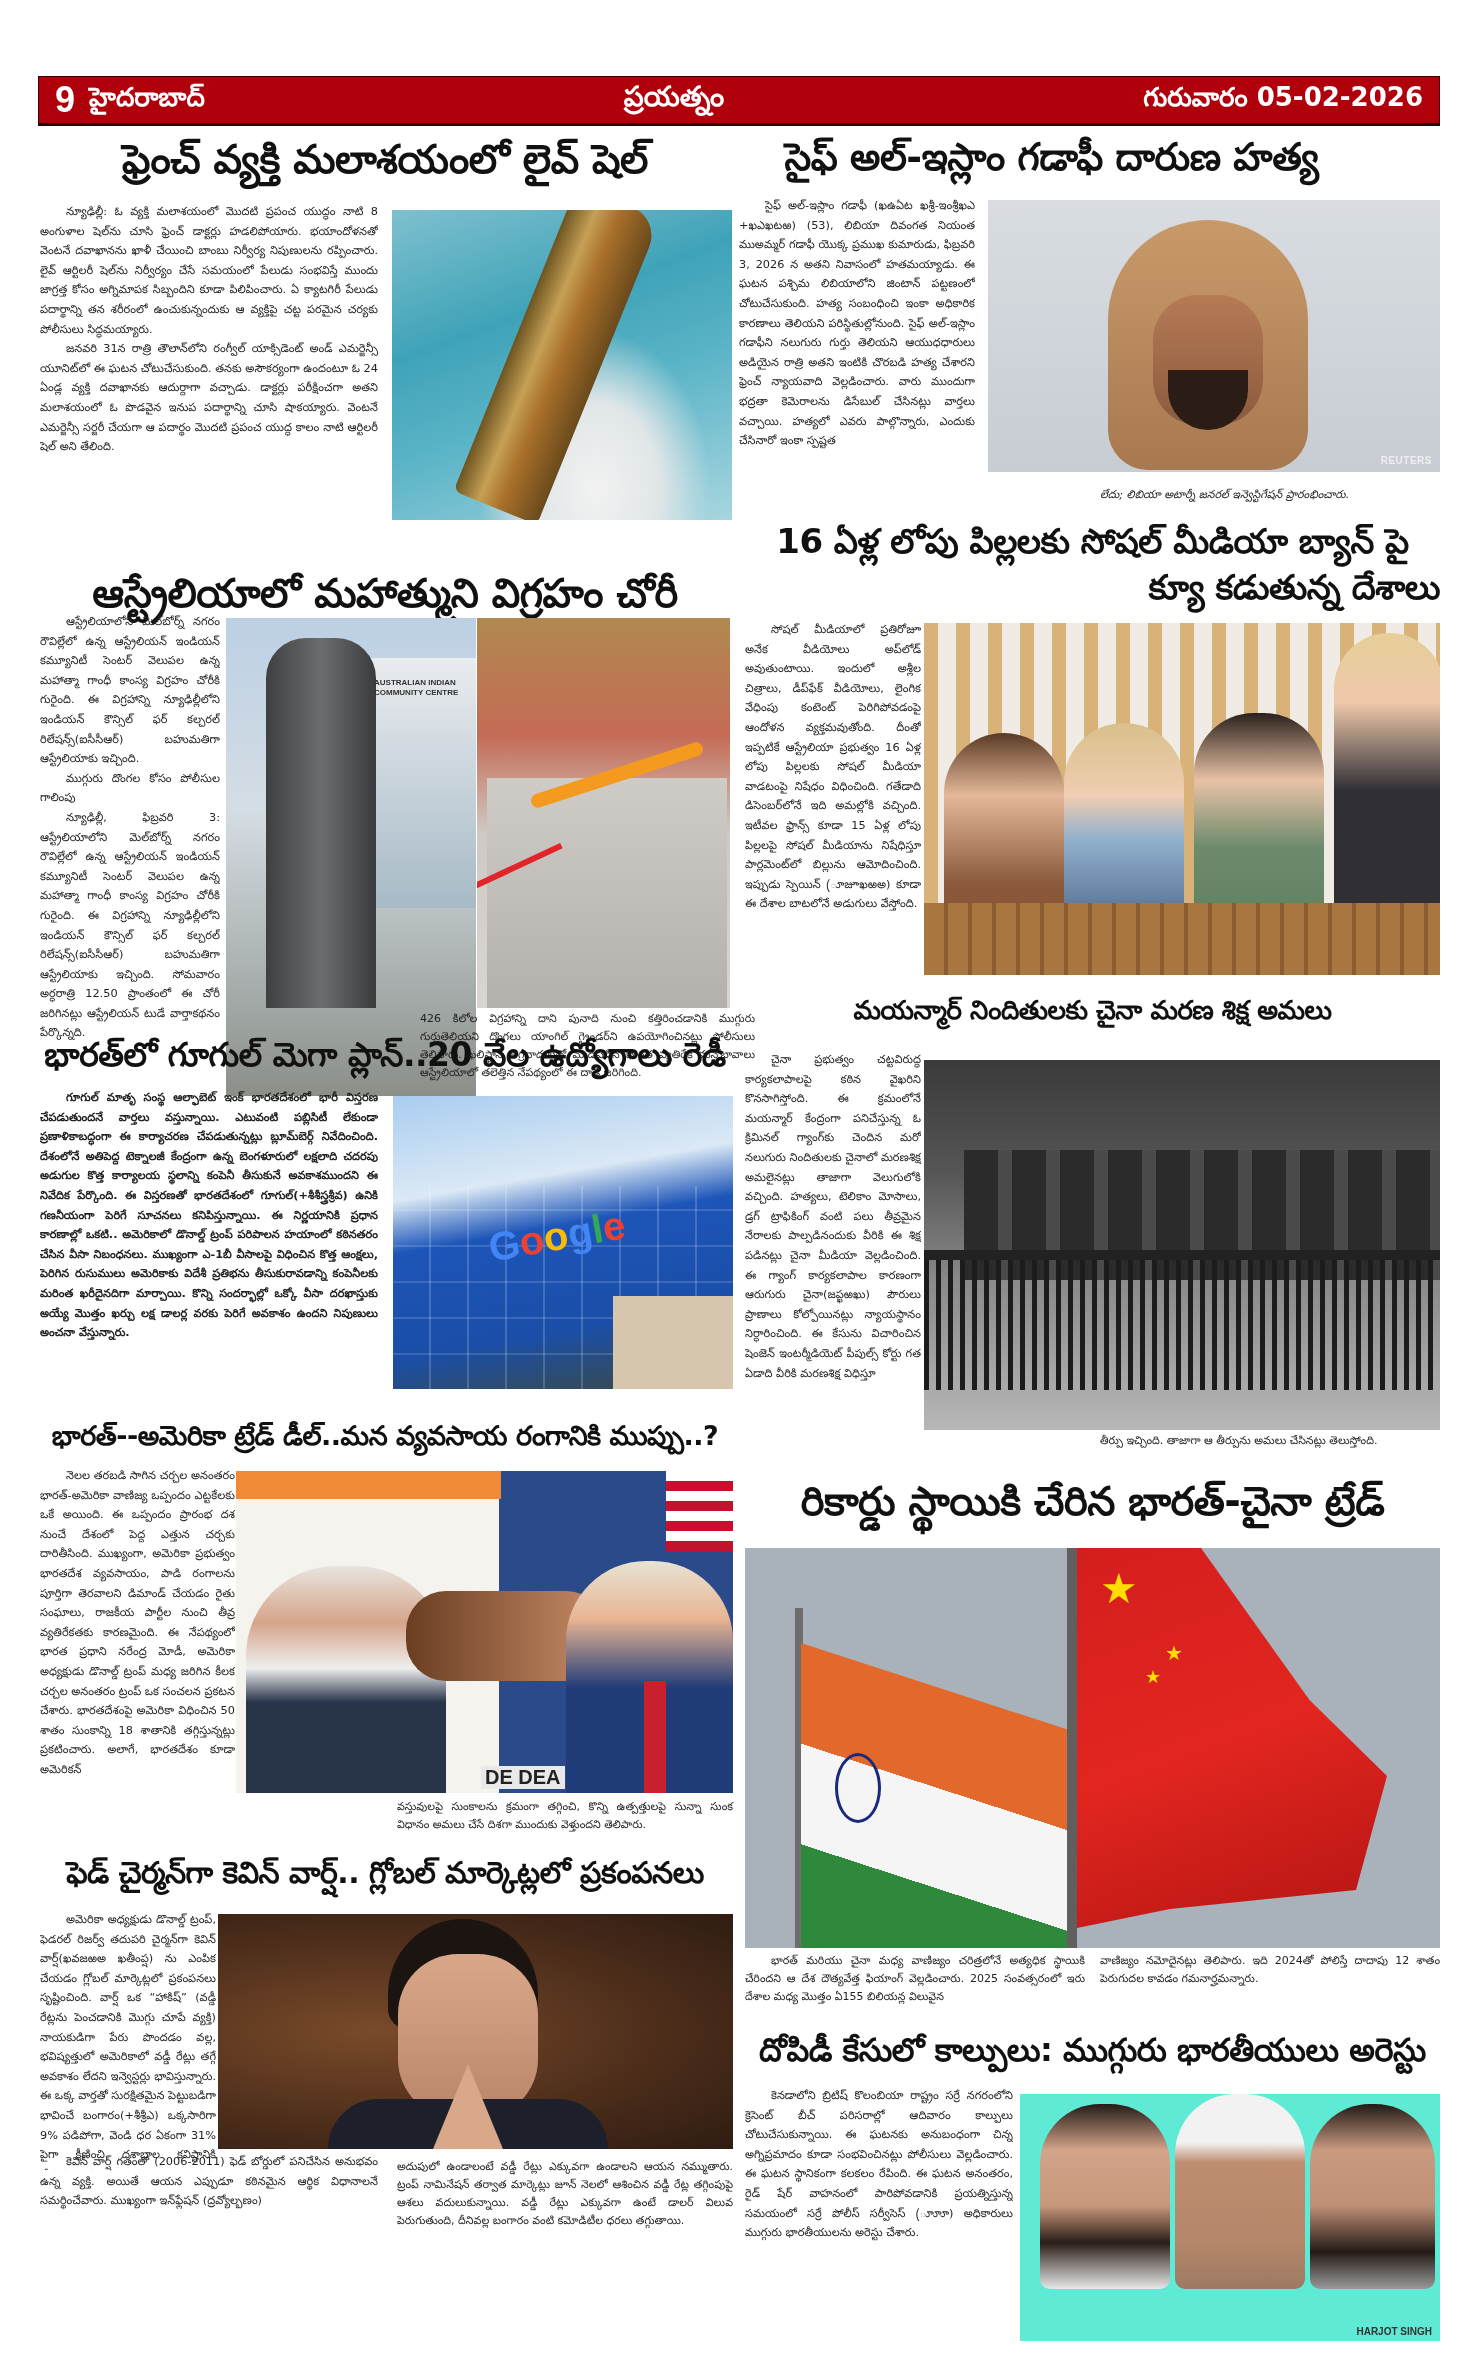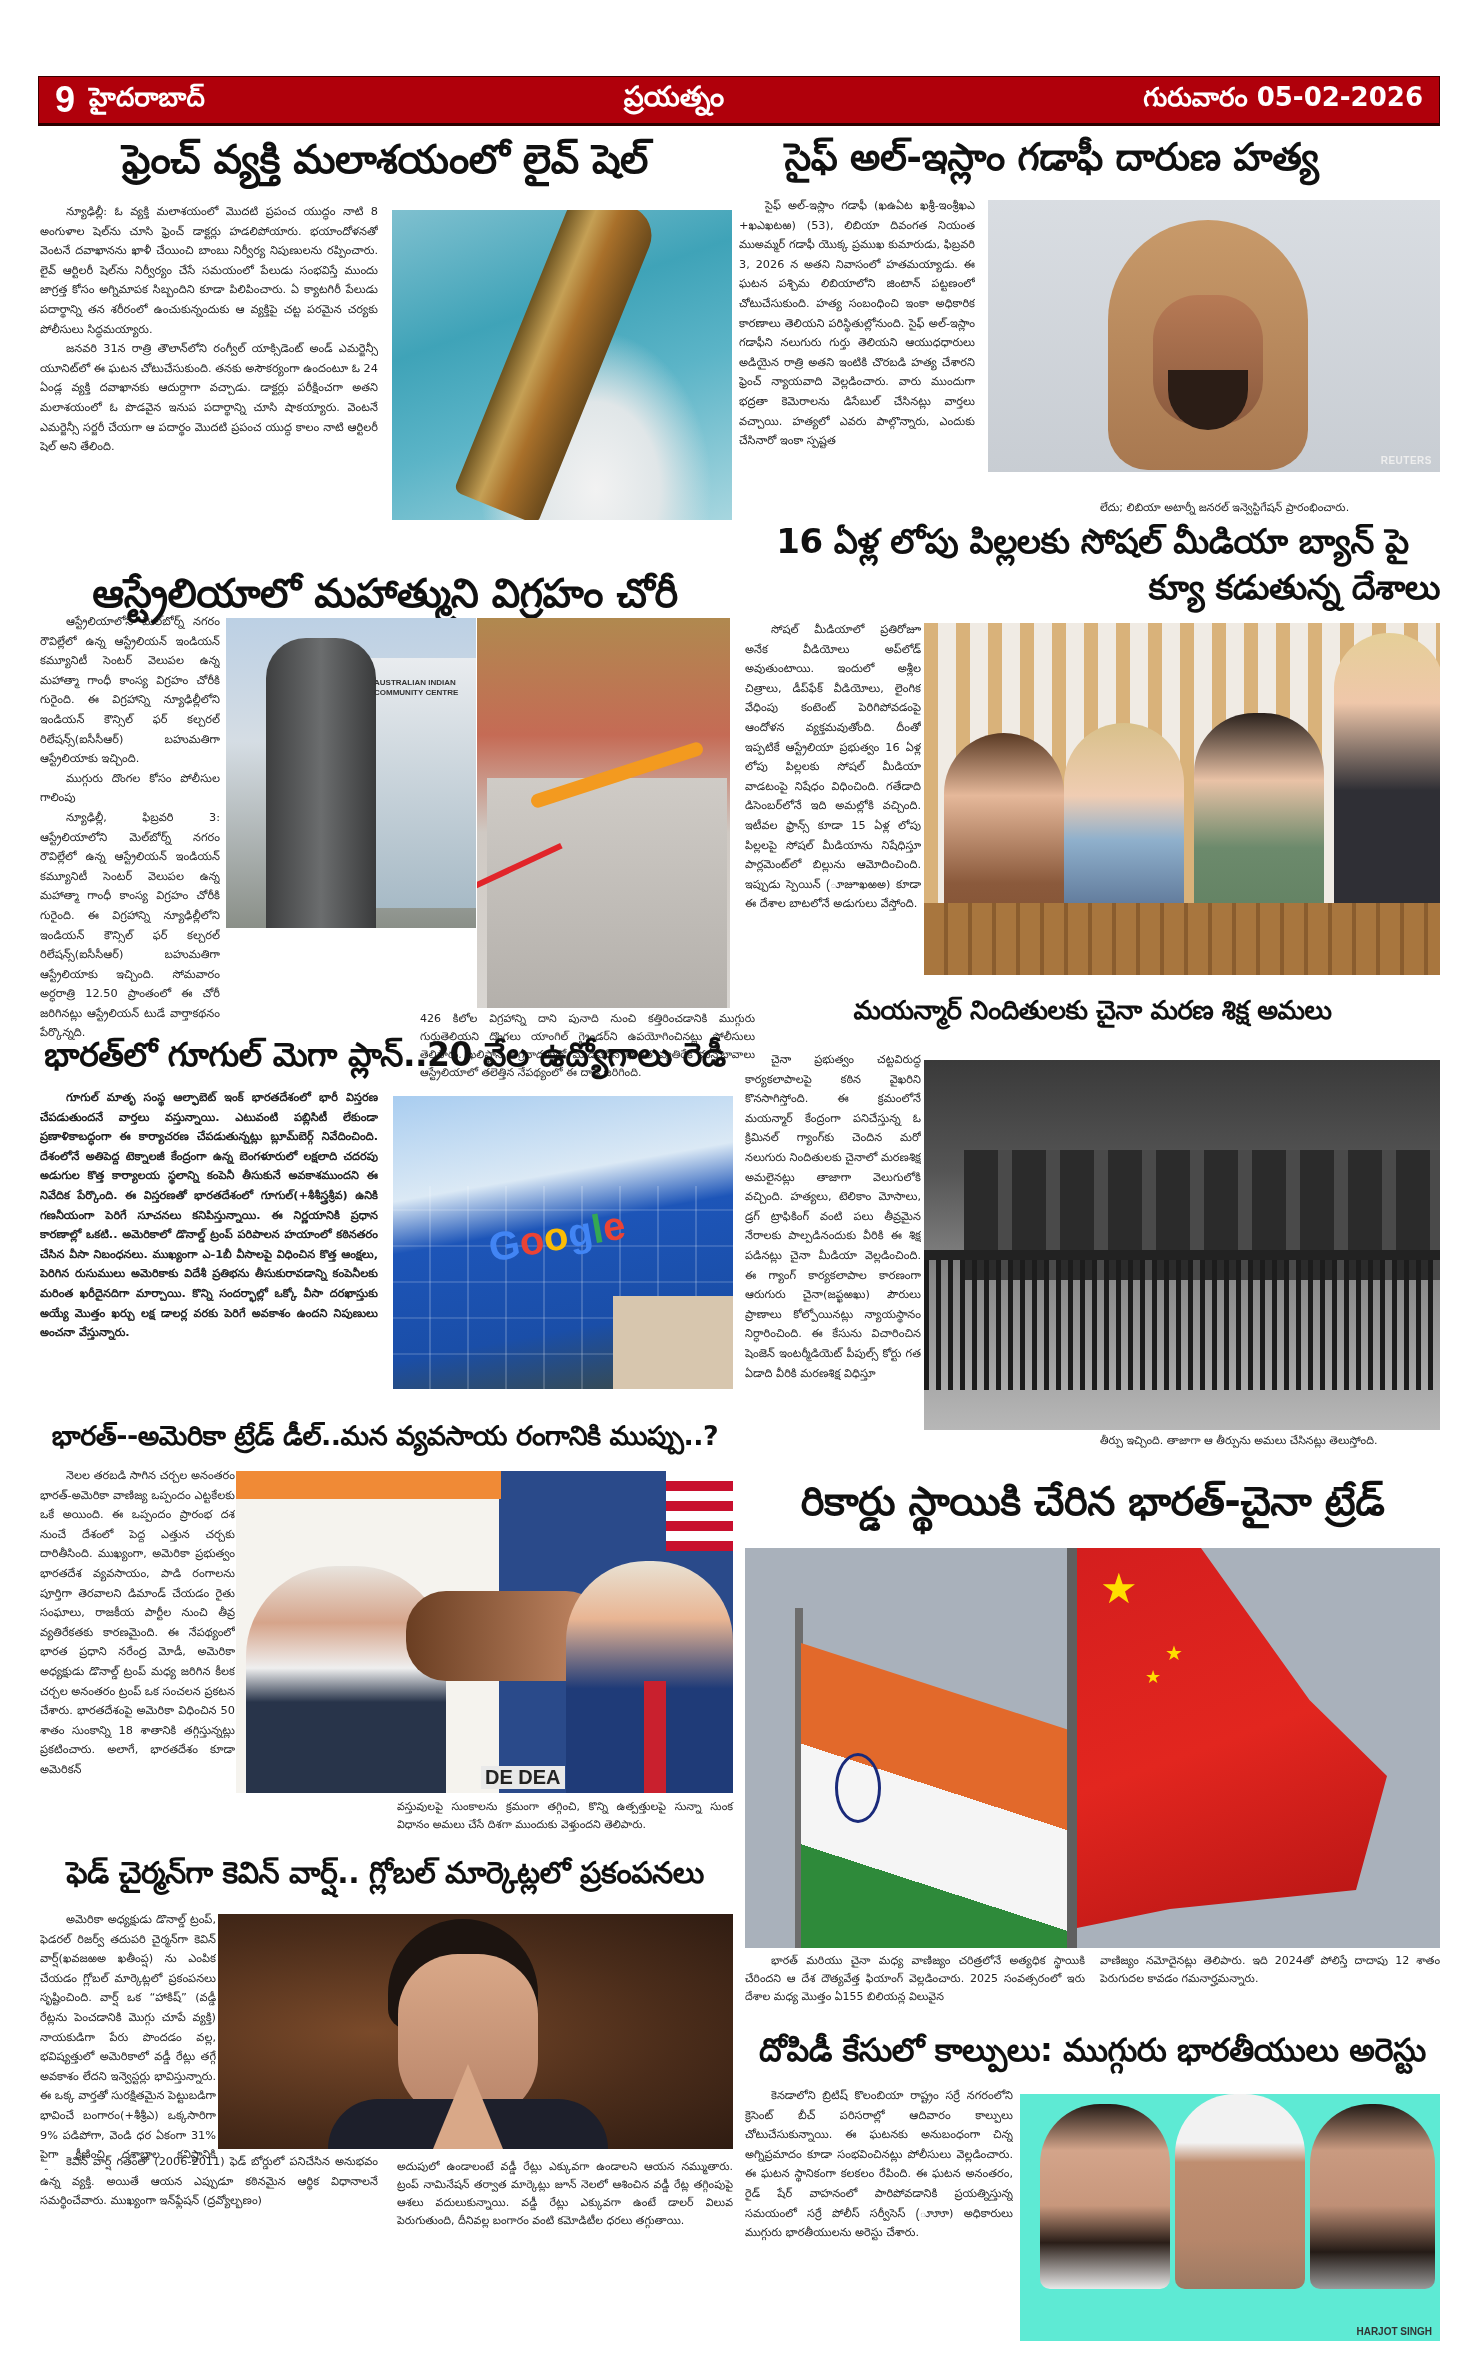--- a/index.html
+++ b/index.html
@@ -66,31 +66,31 @@
   <div class="headline" style="left:704px; top:136px; width:695px; font-size:38px;">సైఫ్ అల్-ఇస్లాం గడాఫీ దారుణ హత్య</div>
   <div class="body" style="left:739px; top:196px; width:236px; height:326px;">
     <p>సైఫ్ అల్-ఇస్లాం గడాఫీ (ఖఉఏట ఖశ్రీ-ఇంశ్రీఖఎ +ఖఎఖటఱ) (53), లిబియా దివంగత నియంత ముఅమ్మర్ గడాఫీ యొక్క ప్రముఖ కుమారుడు, ఫిబ్రవరి 3, 2026 న అతని నివాసంలో హతమయ్యాడు. ఈ ఘటన పశ్చిమ లిబియాలోని జింటాన్ పట్టణంలో చోటుచేసుకుంది. హత్య సంబంధించి ఇంకా అధికారిక కారణాలు తెలియని పరిస్థితుల్లోనుంది. సైఫ్ అల్-ఇస్లాం గడాఫీని నలుగురు గుర్తు తెలియని ఆయుధధారులు అడియైన రాత్రి అతని ఇంటికి చొరబడి హత్య చేశారని ఫ్రెంచ్ న్యాయవాది వెల్లడించారు. వారు ముందుగా భద్రతా కెమెరాలను డిసేబుల్ చేసినట్లు వార్తలు వచ్చాయి. హత్యలో ఎవరు పాల్గొన్నారు, ఎందుకు చేసినారో ఇంకా స్పష్టత</p>
   </div>
   <div class="photo" style="left:988px; top:200px; width:452px; height:272px; background: linear-gradient(180deg,#d9dde2 0%,#c8cdd3 100%);">
     <div style="position:absolute; left:120px; top:20px; width:200px; height:250px; border-radius:100px 100px 40px 40px; background:linear-gradient(180deg,#c89a6a,#a87850);"></div>
     <div style="position:absolute; left:165px; top:95px; width:110px; height:130px; border-radius:45px; background:linear-gradient(180deg,#b77a55,#8a5a3e);"></div>
     <div style="position:absolute; left:180px; top:170px; width:80px; height:60px; border-radius:0 0 40px 40px; background:#2b1d16;"></div>
     <span class="credit">REUTERS</span>
   </div>
-  <div class="caption" style="left:1100px; top:499px; width:340px;">లేదు; లిబియా అటార్నీ జనరల్ ఇన్వెస్టిగేషన్ ప్రారంభించారు.</div>
+  <div class="caption" style="left:1100px; top:486px; width:340px;font-style:italic;">లేదు; లిబియా అటార్నీ జనరల్ ఇన్వెస్టిగేషన్ ప్రారంభించారు.</div>
 </div>
 
 <div class="article">
   <div class="headline" style="left:40px; top:570px; width:690px; font-size:40px;">ఆస్ట్రేలియాలో మహాత్ముని విగ్రహం చోరీ</div>
   <div class="body" style="left:40px; top:612px; width:180px; height:430px;">
     <p>ఆస్ట్రేలియాలోని మెల్‌బోర్న్ నగరం రౌవిల్లేలో ఉన్న ఆస్ట్రేలియన్ ఇండియన్ కమ్యూనిటీ సెంటర్ వెలుపల ఉన్న మహాత్మా గాంధీ కాంస్య విగ్రహం చోరీకి గురైంది. ఈ విగ్రహాన్ని న్యూఢిల్లీలోని ఇండియన్ కౌన్సిల్ ఫర్ కల్చరల్ రిలేషన్స్(ఐసీసీఆర్) బహుమతిగా ఆస్ట్రేలియాకు ఇచ్చింది.</p>
     <p>ముగ్గురు దొంగల కోసం పోలీసుల గాలింపు</p>
     <p>న్యూఢిల్లీ, ఫిబ్రవరి 3: ఆస్ట్రేలియాలోని మెల్‌బోర్న్ నగరం రౌవిల్లేలో ఉన్న ఆస్ట్రేలియన్ ఇండియన్ కమ్యూనిటీ సెంటర్ వెలుపల ఉన్న మహాత్మా గాంధీ కాంస్య విగ్రహం చోరీకి గురైంది. ఈ విగ్రహాన్ని న్యూఢిల్లీలోని ఇండియన్ కౌన్సిల్ ఫర్ కల్చరల్ రిలేషన్స్(ఐసీసీఆర్) బహుమతిగా ఆస్ట్రేలియాకు ఇచ్చింది. సోమవారం అర్ధరాత్రి 12.50 ప్రాంతంలో ఈ చోరీ జరిగినట్లు ఆస్ట్రేలియన్ టుడే వార్తాకథనం పేర్కొన్నది.</p>
   </div>
-  <div class="photo" style="left:226px; top:618px; width:250px; height:310px; background:linear-gradient(180deg,#bcd0e4 0%,#d5dde4 40%,#8a8f88 100%);">
+  <div class="photo" style="left:226px; top:618px; width:250px; height:478px; background:linear-gradient(180deg,#bcd0e4 0%,#d5dde4 40%,#8a8f88 100%);">
     <div style="position:absolute; left:140px; top:40px; width:110px; height:250px; background:linear-gradient(180deg,#e9ecef,#a7bac6);"></div>
     <div style="position:absolute; left:40px; top:20px; width:110px; height:370px; background:linear-gradient(90deg,#3e3f40,#6b6d6e,#3a3b3c); border-radius:40px 40px 0 0;"></div>
     <div style="position:absolute; left:148px; top:60px; width:96px; font-size:8px; font-weight:bold; color:#333; font-family:'Liberation Sans',sans-serif; line-height:1.2;">AUSTRALIAN INDIAN COMMUNITY CENTRE</div>
   </div>
   <div class="photo" style="left:477px; top:618px; width:253px; height:390px; background:linear-gradient(180deg,#b0894f 0%,#c56b55 30%,#cfc9c3 55%,#d9d6d2 100%);">
     <div style="position:absolute; left:10px; top:160px; width:240px; height:230px; background:linear-gradient(180deg,#cfcbc6,#b4b0ab);"></div>
     <div style="position:absolute; left:50px; top:150px; width:180px; height:14px; border-radius:7px; background:#f39a1f; transform:rotate(-18deg);"></div>
     <div style="position:absolute; left:-30px; top:250px; width:120px; height:6px; background:#e1252a; transform:rotate(-25deg);"></div>
   </div>
   <div class="caption" style="left:395px; top:1010px; width:335px;margin-left:25px;">426 కిలోల విగ్రహాన్ని దాని పునాది నుంచి కత్తిరించడానికి ముగ్గురు గుర్తుతెలియని దొంగలు యాంగిల్ గ్రైండర్‌ని ఉపయోగించినట్లు పోలీసులు తెలిపారు. ఖలిస్థాన్ ఉగ్రవాదులతో ముడిపడిన భారత వ్యతిరేక మనోభావాలు ఆస్ట్రేలియాలో తలెత్తిన నేపథ్యంలో ఈ దాడి జరిగింది.</div>

